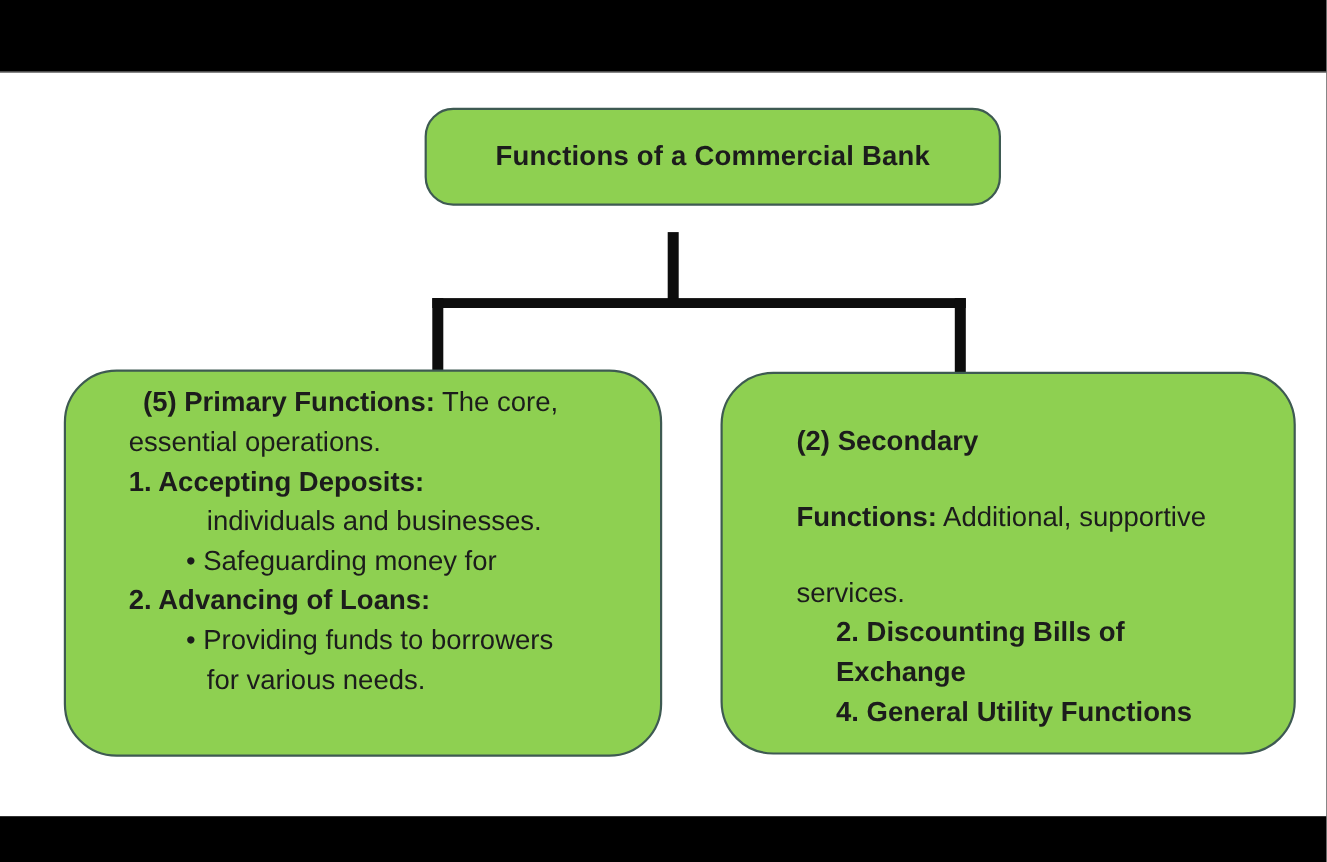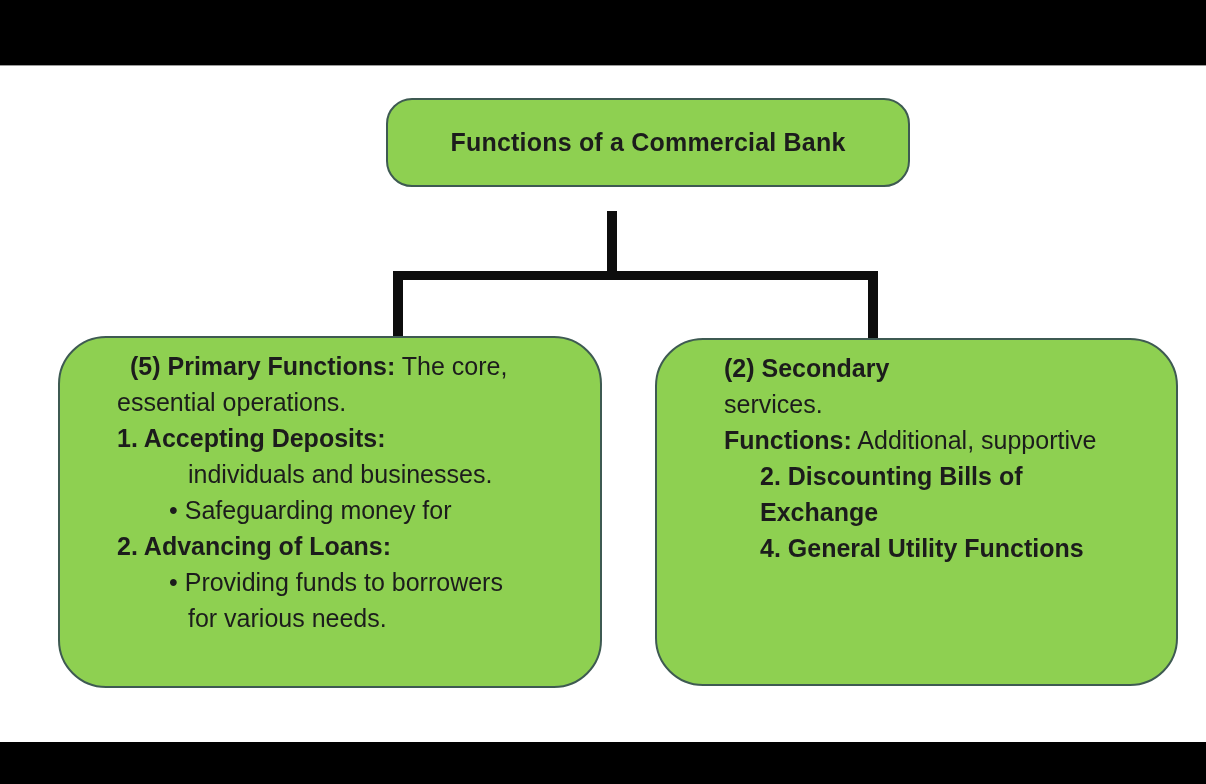--- a/index.html
+++ b/index.html
@@ -80,21 +80,21 @@
   }
   .line { white-space: nowrap; }
   .seg.bold { font-weight: 700; }
 
   
   .primary .lv-0 { padding-left: 70px; }
   .primary .lv-1 { padding-left: 57px; }
   .primary .lv-b { padding-left: 109px; }
   .primary .lv-2 { padding-left: 128px; }
 
-  .secondary .lv-0 { padding-left: 67px; }
+  .secondary .lv-0 { padding-left: 67px; margin-top: 33px; }
   .secondary .lv-1 { padding-left: 103px; }
 </style>
 </head>
 <body>
 
 <div class="canvas">
 
   <div class="bar top"></div>
   <div class="bar bottom"></div>
 
@@ -116,21 +116,21 @@
         <div class="line lv-b"><span class="seg">• </span><span class="seg">Safeguarding money for</span></div>
         <div class="line lv-1"><span class="seg bold">2. Advancing of Loans:</span></div>
         <div class="line lv-b"><span class="seg">• </span><span class="seg">Providing funds to borrowers</span></div>
         <div class="line lv-2"><span class="seg">for various needs.</span></div>
       </div>
   </div>
 
   <div class="node secondary-node">
     <div class="lines secondary">
         <div class="line lv-0"><span class="seg bold">(2) Secondary</span></div>
+        <div class="line lv-0"><span class="seg bold">Functions:</span><span class="seg"> Additional, supportive</span></div>
         <div class="line lv-0"><span class="seg">services.</span></div>
-        <div class="line lv-0"><span class="seg bold">Functions:</span><span class="seg"> Additional, supportive</span></div>
         <div class="line lv-1"><span class="seg bold">2. Discounting Bills of</span></div>
         <div class="line lv-1"><span class="seg bold">Exchange</span></div>
         <div class="line lv-1"><span class="seg bold">4. General Utility Functions</span></div>
       </div>
   </div>
 
 </div>
 
 </body></html>

